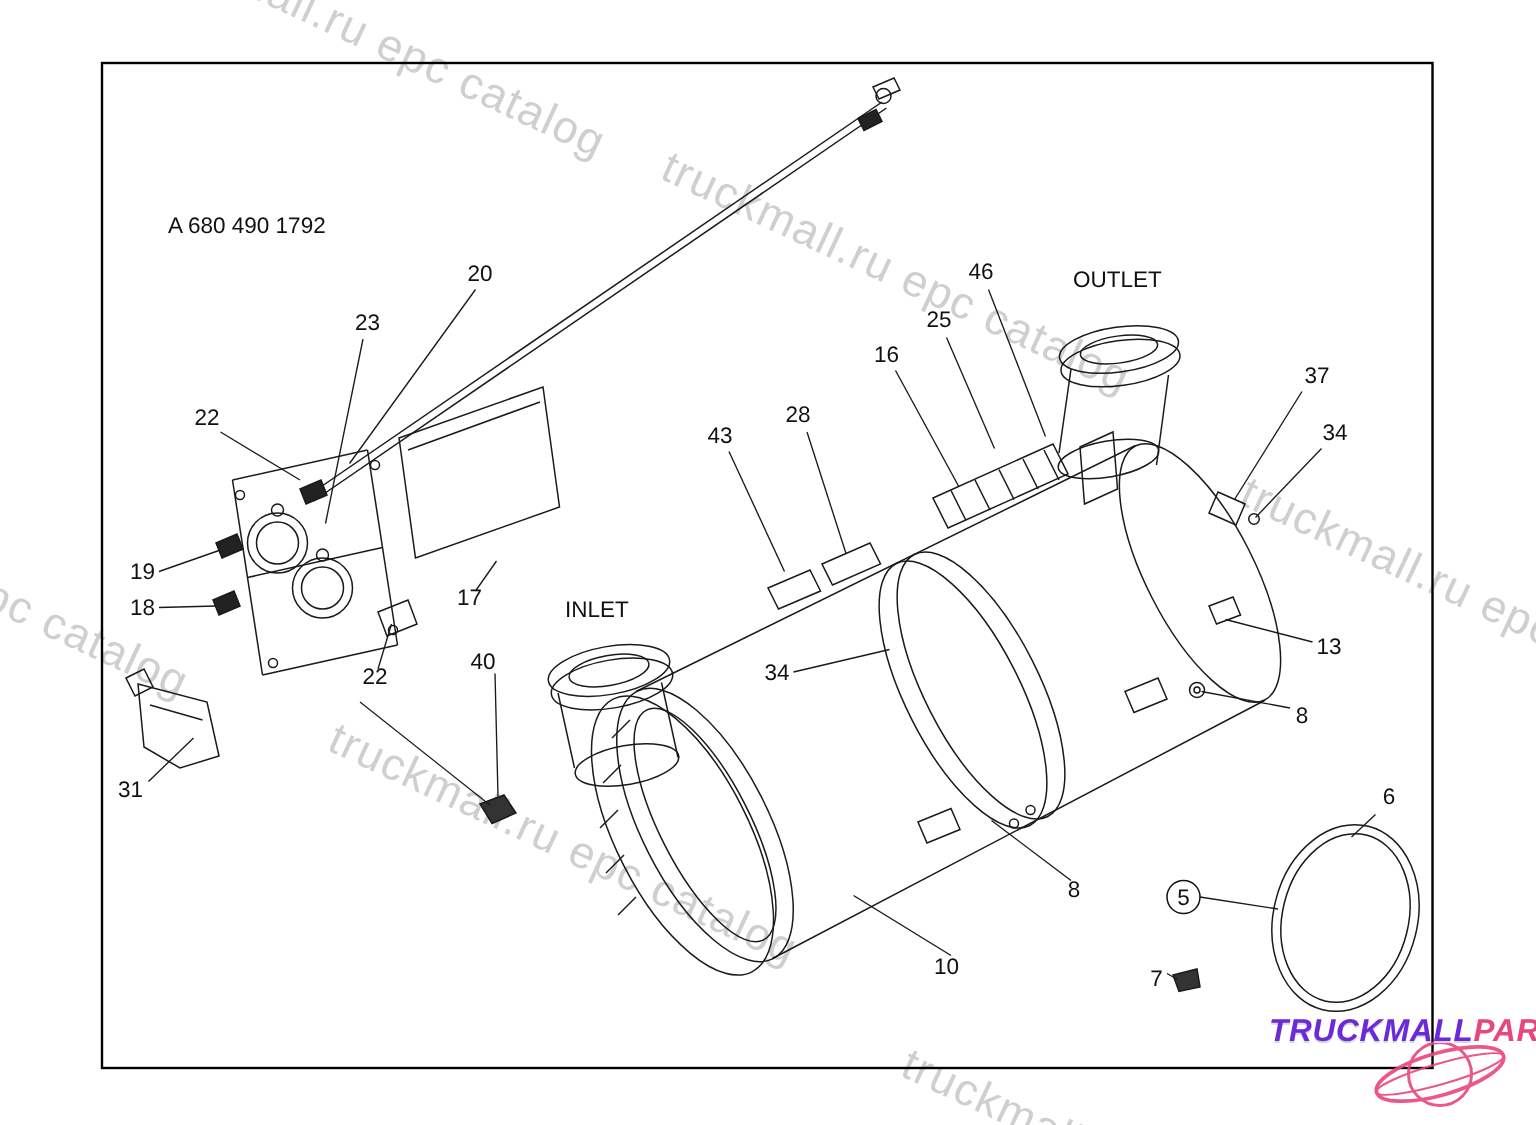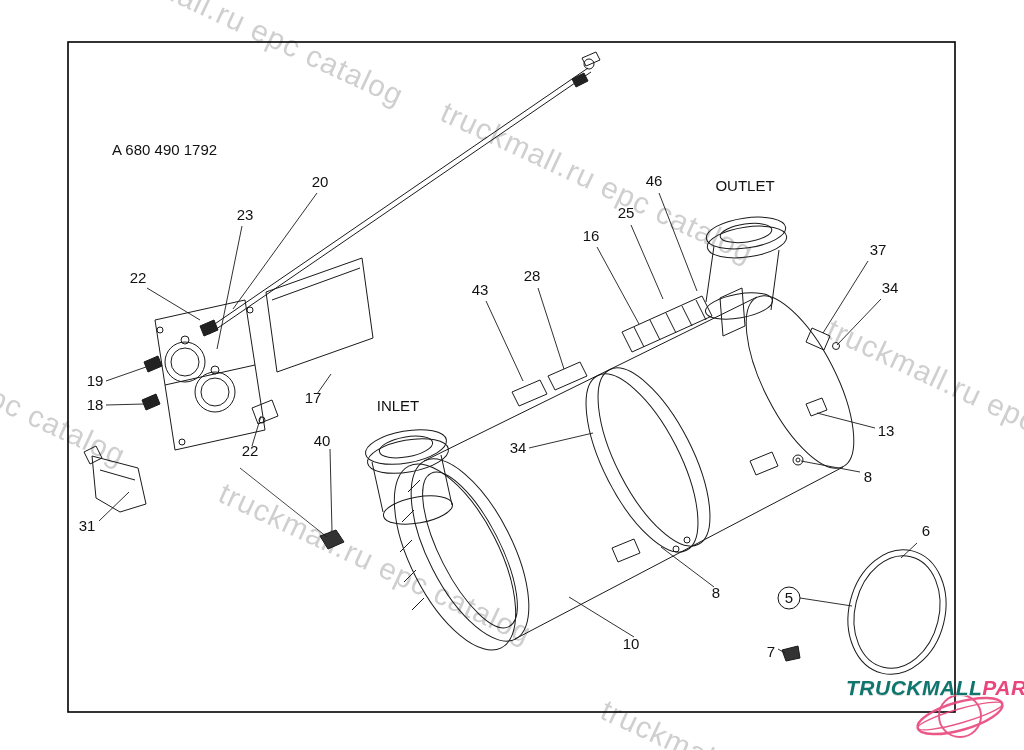--- a/index.html
+++ b/index.html
@@ -5,21 +5,21 @@
   html,body{margin:0;padding:0;background:#fff;}
   .stage{position:relative;width:1024px;height:750px;background:#fff;overflow:hidden;
          font-family:"Liberation Sans",sans-serif;}
   .wm{position:absolute;white-space:nowrap;font-size:30px;color:#a8a8a8;opacity:.55;
       transform-origin:0 0;transform:rotate(25deg);letter-spacing:1px;pointer-events:none;}
   svg{position:absolute;left:0;top:0;}
   .lbl{font-family:"Liberation Sans",sans-serif;font-size:15px;fill:#111;}
   .logo{position:absolute;left:832px;top:668px;width:192px;height:82px;}
   .logo-text{position:absolute;left:14px;top:8px;font-weight:bold;font-style:italic;
              font-size:21px;letter-spacing:.5px;white-space:nowrap;}
-  .logo-gray{color:#0f766e;text-shadow:0 1px 0 #d8d8d8;}
+  .logo-gray{color:#6d28d9;text-shadow:0 1px 0 #d8d8d8;}
   .logo-pink{color:#e8467c;}
 </style>
 </head>
 <body>
 
 <div class="stage">
 
   <div class="wm" style="left:100px;top:-62px;">truckmall.ru epc catalog</div>
   <div class="wm" style="left:450px;top:95px;">truckmall.ru epc catalog</div>
   <div class="wm" style="left:836px;top:312px;">truckmall.ru epc catalog</div>

